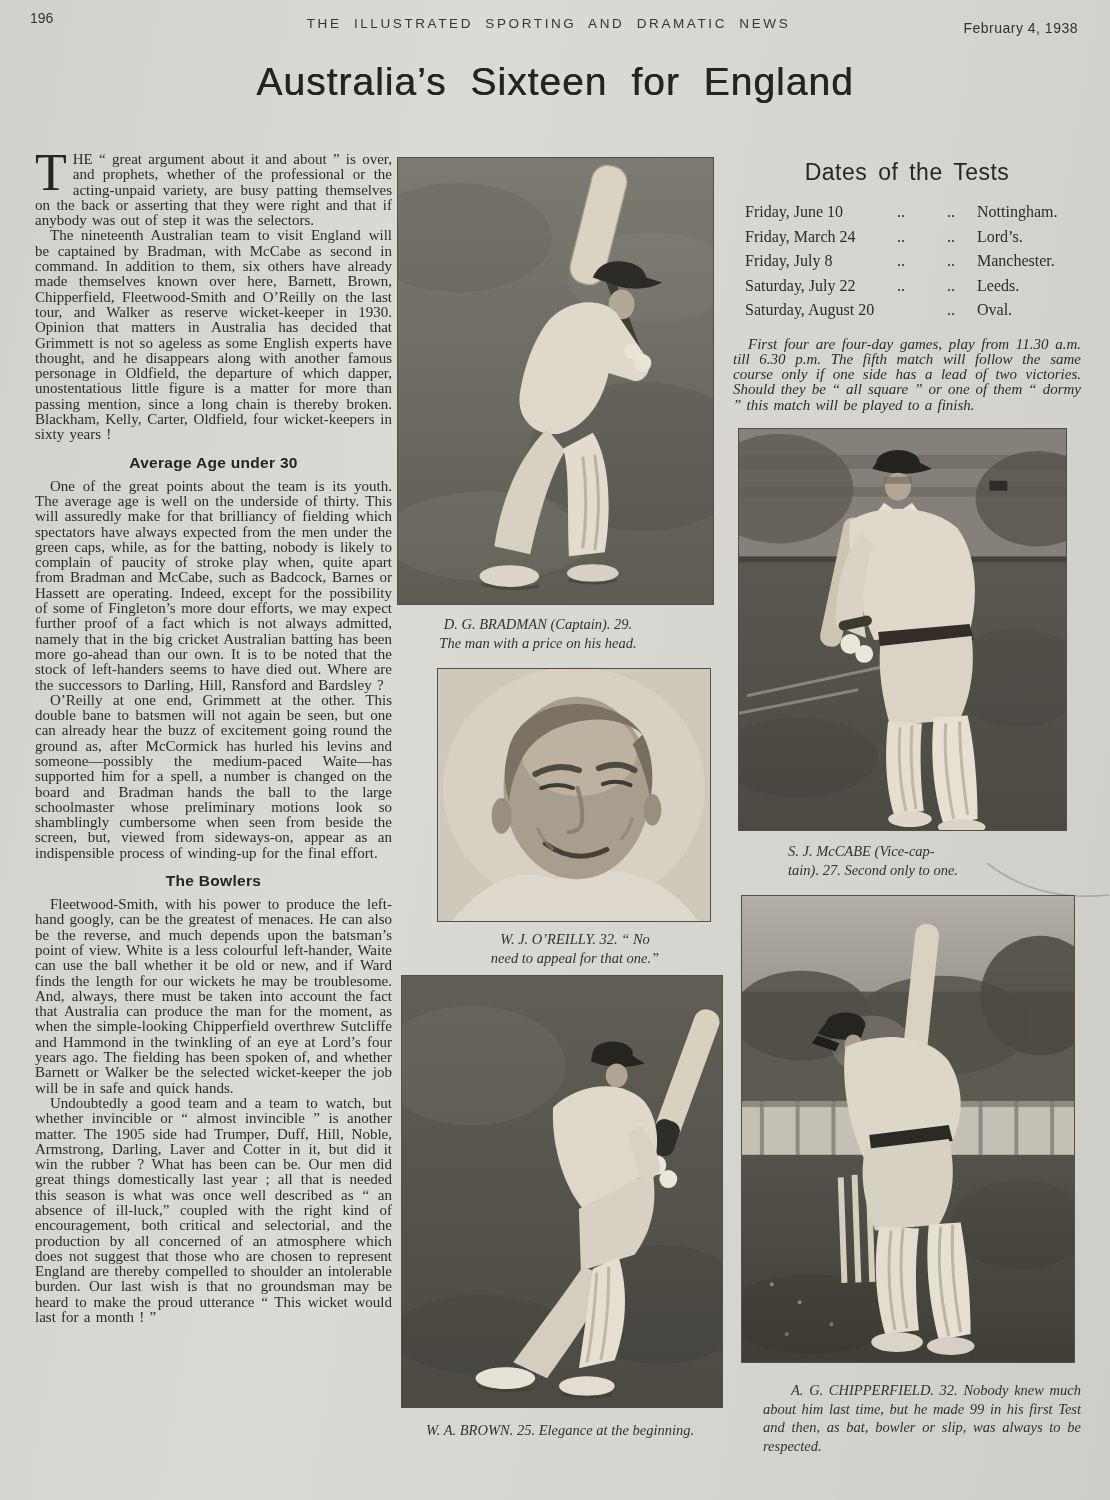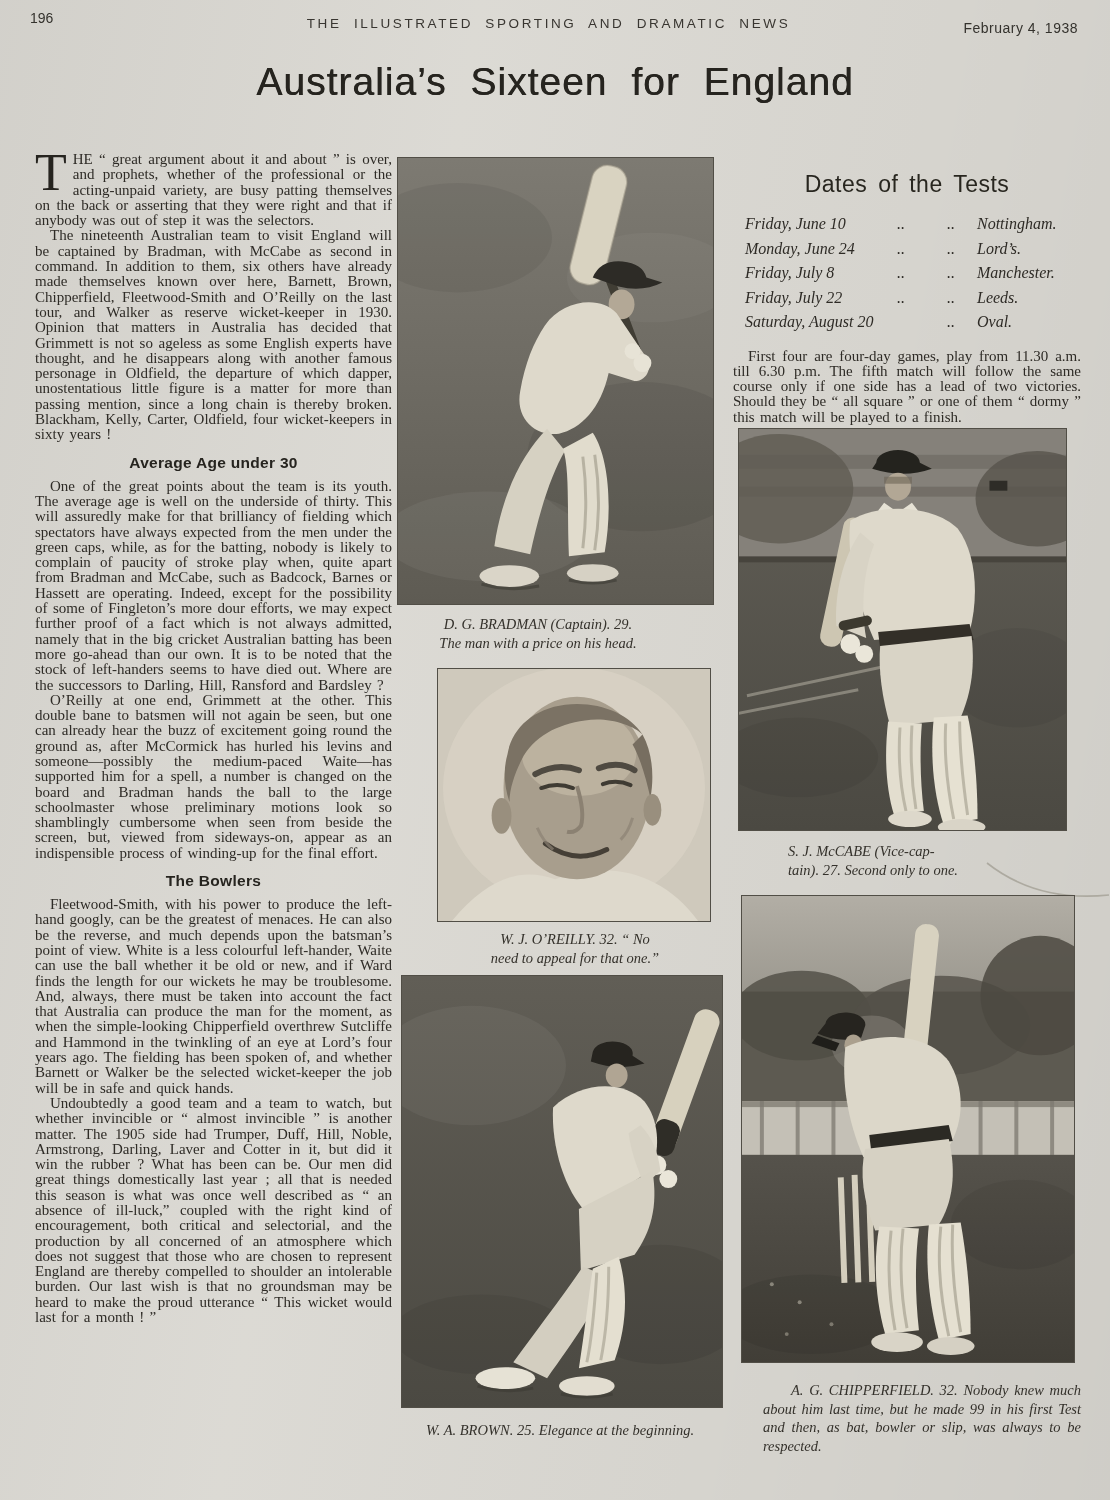--- a/index.html
+++ b/index.html
@@ -23,25 +23,25 @@
     font-size:19px;letter-spacing:1px;word-spacing:5px;color:#35322d;}
   
   .col-left{position:absolute;left:35px;top:152px;width:357px;}
   .col-left p{margin:0;text-align:justify;font-size:15px;line-height:15.3px;word-spacing:1.5px;}
   .col-left p.indent{text-indent:15px;}
   .dropcap{float:left;font-size:52px;line-height:40px;padding:1px 6px 0 0;color:#26241f;}
   .subhead{font-family:"Liberation Sans",sans-serif;font-weight:bold;font-size:15.5px;text-align:center;
     margin:11px 0 7px 0;color:#26241f;letter-spacing:.3px;}
   
   .tests{position:absolute;left:733px;top:155px;width:348px;}
-  .tests h2{margin:16px 0 14px 0;text-align:center;font-family:"Liberation Sans",sans-serif;font-weight:normal;
+  .tests h2{margin:4px 0 14px 0;text-align:center;font-family:"Liberation Sans",sans-serif;font-weight:normal;
     font-size:23px;letter-spacing:.5px;word-spacing:4px;color:#28261f;}
   .trow{display:grid;grid-template-columns:152px 50px 30px auto;padding-left:12px;font-size:16px;line-height:24.5px;white-space:nowrap;}
-  .trow span{overflow:visible;font-style:italic;}
-  .tests .note{margin:14px 0 0 0;text-align:justify;font-size:15px;line-height:15.3px;word-spacing:1.5px;text-indent:15px;}
+  .trow span{overflow:visible;}
+  .tests .note{margin:14px 0 0 0;text-align:justify;font-size:15px;line-height:15.3px;word-spacing:1.5px;text-indent:15px;font-style:italic;}
   
   .photo{position:absolute;border:1px solid #514e46;box-sizing:border-box;background:#6b6963;}
   .photo svg{display:block;width:100%;height:100%;}
   .cap{position:absolute;font-style:italic;font-size:14.5px;line-height:18.5px;color:#34312b;}
   .cap .capline{display:block;}
   .cap-center{text-align:center;}
   .cap-just{text-align:justify;text-indent:28px;}
   .swash{position:absolute;pointer-events:none;}
 </style>
 </head>
@@ -67,33 +67,33 @@
 
   <div class="tests">
     <h2>Dates of the Tests</h2>
     <div class="trow">
       <span>Friday, June 10</span>
         <span>..</span>
         <span>..</span>
         <span>Nottingham.</span>
     </div>
     <div class="trow">
-      <span>Monday, June 24</span>
+      <span>Friday, March 24</span>
         <span>..</span>
         <span>..</span>
         <span>Lord’s.</span>
     </div>
     <div class="trow">
       <span>Friday, July 8</span>
         <span>..</span>
         <span>..</span>
         <span>Manchester.</span>
     </div>
     <div class="trow">
-      <span>Friday, July 22</span>
+      <span>Saturday, July 22</span>
         <span>..</span>
         <span>..</span>
         <span>Leeds.</span>
     </div>
     <div class="trow">
       <span>Saturday, August 20</span>
         <span></span>
         <span>..</span>
         <span>Oval.</span>
     </div>

